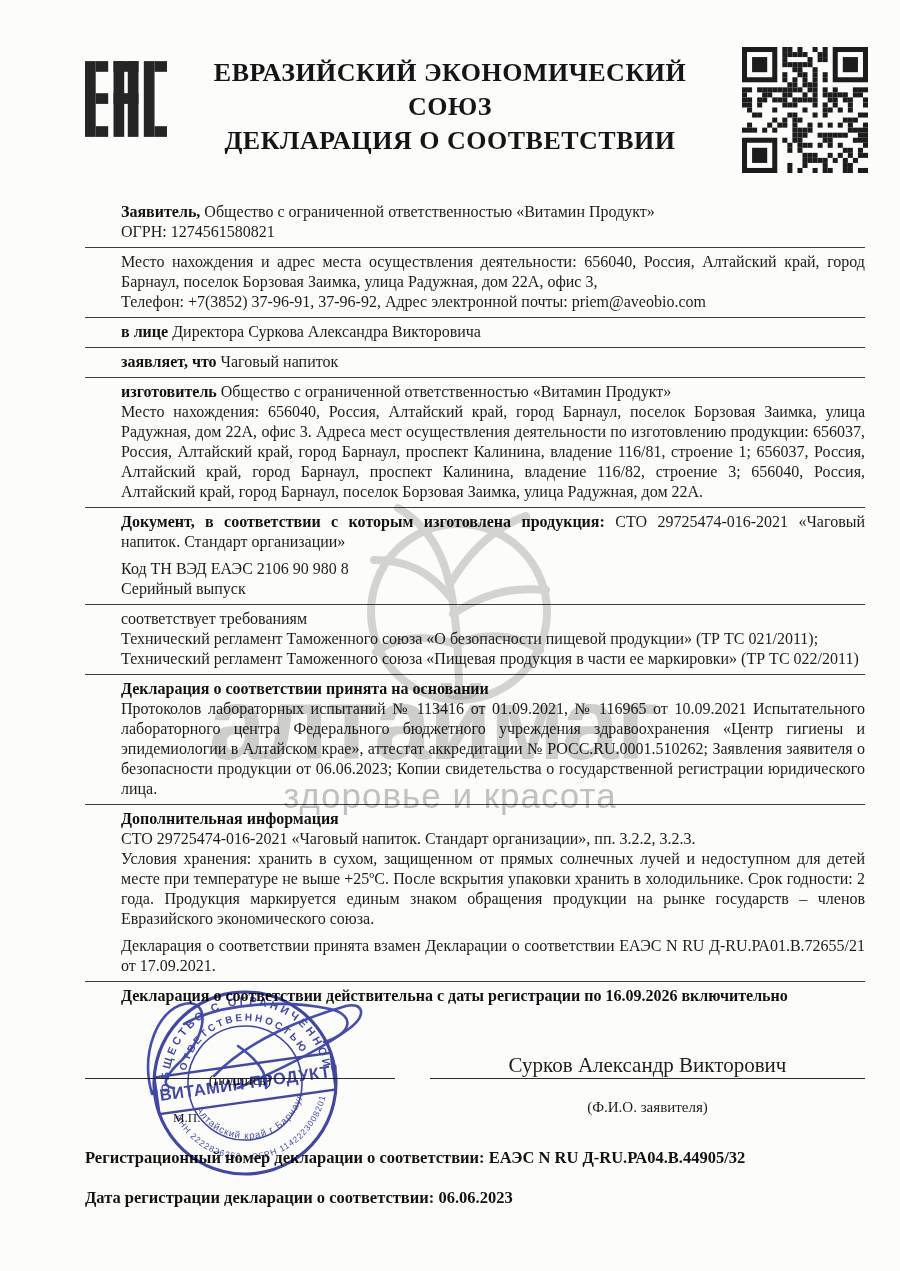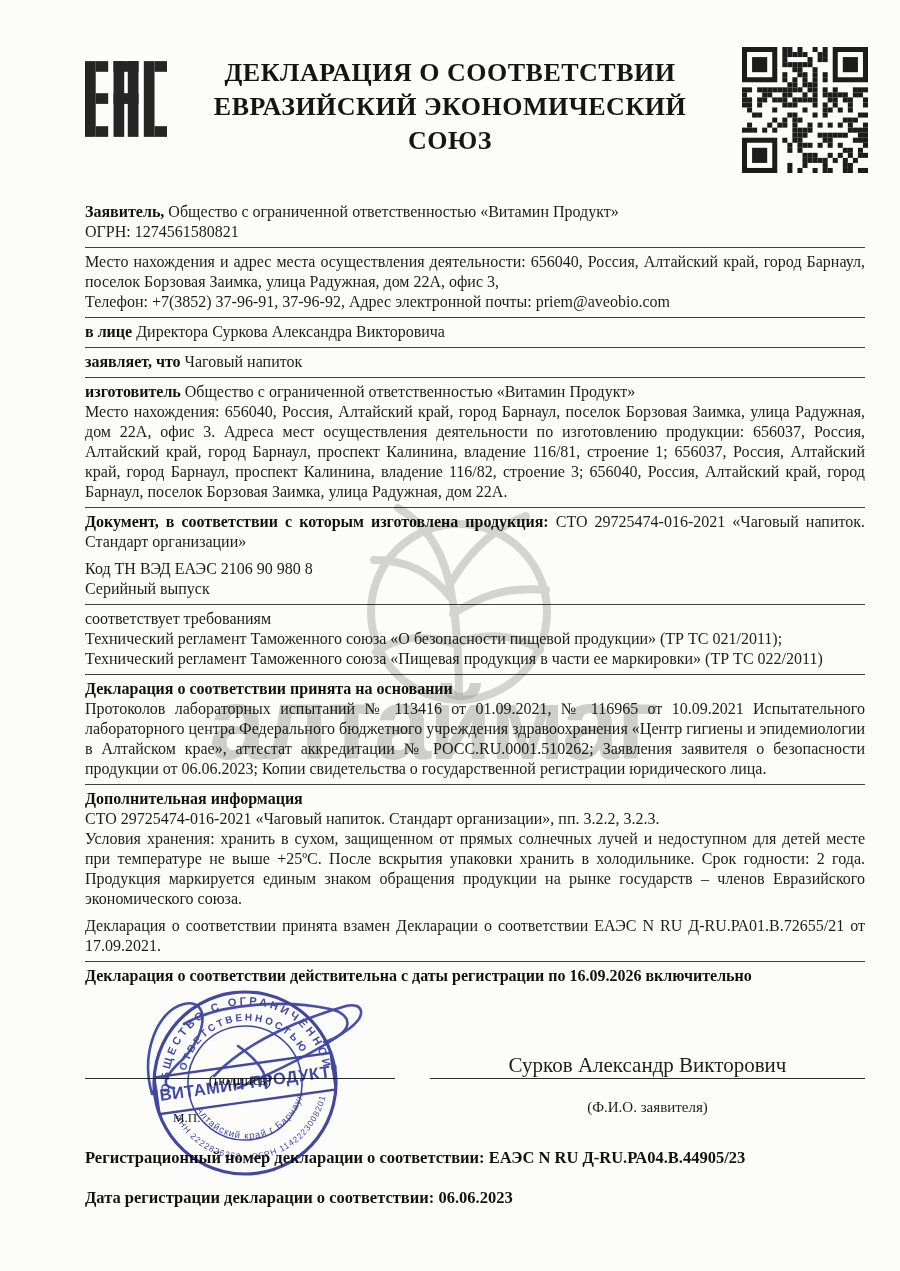--- a/index.html
+++ b/index.html
@@ -10,21 +10,21 @@
   
   .eac-mark { position:absolute; left:85px; top:56px; width:82px; height:86px; }
   .doc-title { position:absolute; left:170px; top:56px; width:560px; text-align:center;
                font-weight:bold; font-size:26px; line-height:34px; color:#151515; letter-spacing:.5px; }
   .qr { position:absolute; left:742px; top:47px; width:126px; height:126px; }
 
   
   .doc-body { position:absolute; left:85px; top:198px; width:780px; font-size:16px; line-height:20px; color:#1c1c1c; }
   .sec { padding:4px 0 5px 0; }
   .sec + .sec { border-top:1.5px solid #3e3e3e; }
-  .sec p { text-align:justify; }
+  .sec p { text-align:justify;margin-left:36px; }
   .sec p.nj { text-align:left; }
   b { color:#111; }
   .gap { height:7px; }
 
   
   .sig-area { position:absolute; left:85px; top:1040px; width:780px; height:105px; font-size:15px; }
   .sig-line-left  { position:absolute; left:0;  top:38px; width:310px; border-bottom:1.4px solid #2c2c2c; }
   .sig-cap-left   { position:absolute; left:20px; top:32px; width:270px; text-align:center; }
   .sig-mp         { position:absolute; left:88px; top:70px; font-size:13px; }
   .sig-name       { position:absolute; left:345px; top:13px; width:435px; text-align:center; font-size:21px; }
@@ -63,22 +63,22 @@
         <rect x="48" y="0" width="12" height="85"></rect>
       <rect x="32" y="0" width="28" height="12"></rect>
         <rect x="32" y="36" width="28" height="12"></rect>
       <rect x="66" y="0" width="12" height="85"></rect>
         <rect x="78" y="0" width="14" height="12"></rect>
       <rect x="78" y="73" width="14" height="12"></rect>
     </g>
   </svg>
 
   <div class="doc-title">
+    <div>ЕВРАЗИЙСКИЙ ЭКОНОМИЧЕСКИЙ СОЮЗ</div>
     <div>ДЕКЛАРАЦИЯ О СООТВЕТСТВИИ</div>
-    <div>ЕВРАЗИЙСКИЙ ЭКОНОМИЧЕСКИЙ СОЮЗ</div>
   </div>
 
   <svg class="qr" id="qr" viewBox="0 0 125 125" aria-hidden="true">
       <rect x="40" y="0" width="5" height="5" fill="#1c1c1c"></rect>
       <rect x="45" y="0" width="5" height="5" fill="#1c1c1c"></rect>
       <rect x="55" y="0" width="5" height="5" fill="#1c1c1c"></rect>
       <rect x="70" y="0" width="5" height="5" fill="#1c1c1c"></rect>
       <rect x="80" y="0" width="5" height="5" fill="#1c1c1c"></rect>
       <rect x="40" y="5" width="5" height="5" fill="#1c1c1c"></rect>
       <rect x="45" y="5" width="5" height="5" fill="#1c1c1c"></rect>
@@ -353,39 +353,40 @@
   <div class="sig-area">
     <div class="sig-line-left"></div>
     <div class="sig-cap-left">(подпись)</div>
     <div class="sig-mp">М.П.</div>
     <div class="sig-name">Сурков Александр Викторович</div>
     <div class="sig-line-right"></div>
     <div class="sig-cap-right">(Ф.И.О. заявителя)</div>
   </div>
 
   <div class="footer-reg">
-    <span>Регистрационный номер декларации о соответствии:</span><span>  ЕАЭС N RU Д-RU.РА04.В.44905/23</span>
+    <span>Регистрационный номер декларации о соответствии:</span><span>  ЕАЭС N RU Д-RU.РА04.В.44905/32</span>
   </div>
   <div class="footer-date">
     <span>Дата регистрации декларации о соответствии:</span><span> 06.06.2023</span>
   </div>
 
   <div class="wm-layer">
     <svg class="wm-tree" viewBox="0 0 218 218" aria-hidden="true">
       <g fill="none" stroke="#b5b5b5" stroke-width="8" stroke-linecap="round">
         <circle cx="109" cy="118" r="88"></circle>
         <path d="M109 204 C109 160 107 120 98 84 C90 52 72 28 48 14"></path>
         <path d="M100 90 C118 60 142 34 176 22"></path>
         <path d="M103 120 C130 102 158 92 196 96"></path>
         <path d="M101 104 C80 78 58 66 24 66"></path>
         <path d="M105 150 C76 140 48 142 26 158"></path>
         <path d="M106 150 C134 138 166 140 190 156"></path>
       </g>
     </svg>
     <div class="wm-brand">алтаймаг</div>
+    <div class="wm-tagline">здоровье и красота</div>
   </div>
 
   <svg class="stamp-svg" viewBox="0 0 364 216" aria-hidden="true">
     <defs>
       <path id="arcTopOuter" d="M49 107 A78 78 0 0 1 205 107"></path>
       <path id="arcTopInner" d="M65 107 A62 62 0 0 1 189 107"></path>
       <path id="arcBotOuter" d="M46 103 A81 81 0 0 0 208 103"></path>
       <path id="arcBotInner" d="M69 105 A58 58 0 0 0 185 105"></path>
     </defs>
     <g transform="rotate(-8 127 107)" stroke="#33389b" fill="none">

